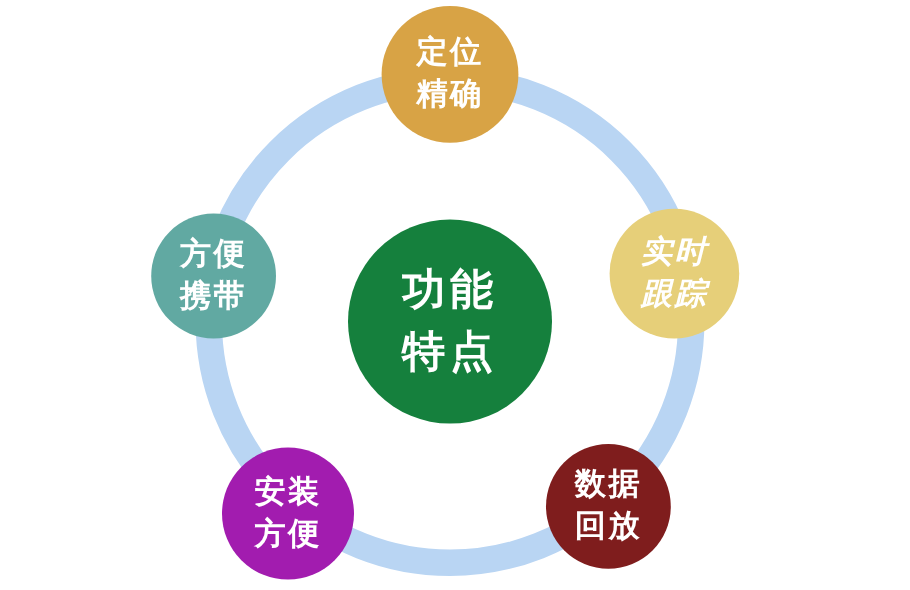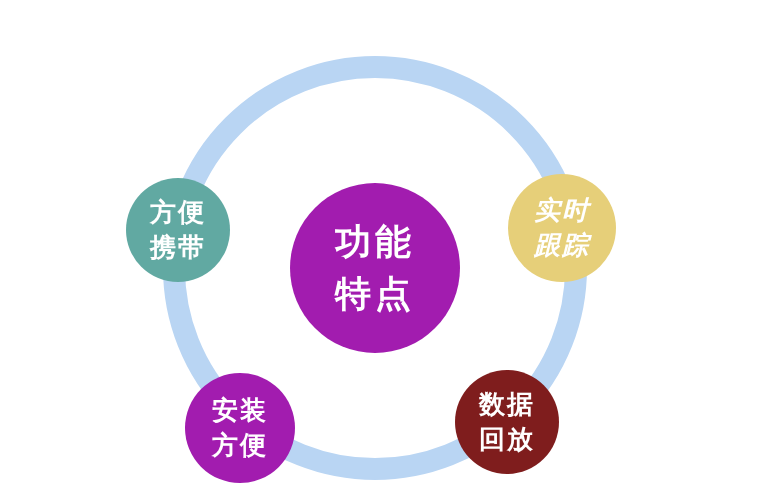--- a/index.html
+++ b/index.html
@@ -55,23 +55,25 @@
   .node-bottom-left  { left: 185px; top: 373px; width: 110px; height: 110px; }
   .node-left         { left: 126px; top: 178px; width: 104px; height: 104px; }
 </style>
 </head>
 <body>
 
 <div class="canvas" style="background: rgb(255, 255, 255);">
 
   <div class="ring" style="border-color: rgb(185, 213, 243);"></div>
 
-  <div class="node center-node" style="background: #a21caf;">功能
+  <div class="node center-node" style="background: #15803d;">功能
 特点</div>
 
+  <div class="node satellite node-top" style="background: rgb(216, 163, 69);">定位
+精确</div>
 
   <div class="node satellite node-right" style="background: rgb(230, 207, 121);">实时
 跟踪</div>
 
   <div class="node satellite node-bottom-right" style="background: #7f1d1d;">数据
 回放</div>
 
   <div class="node satellite node-bottom-left" style="background: #a21caf; text-align: right;">安装
 方便</div>
 

